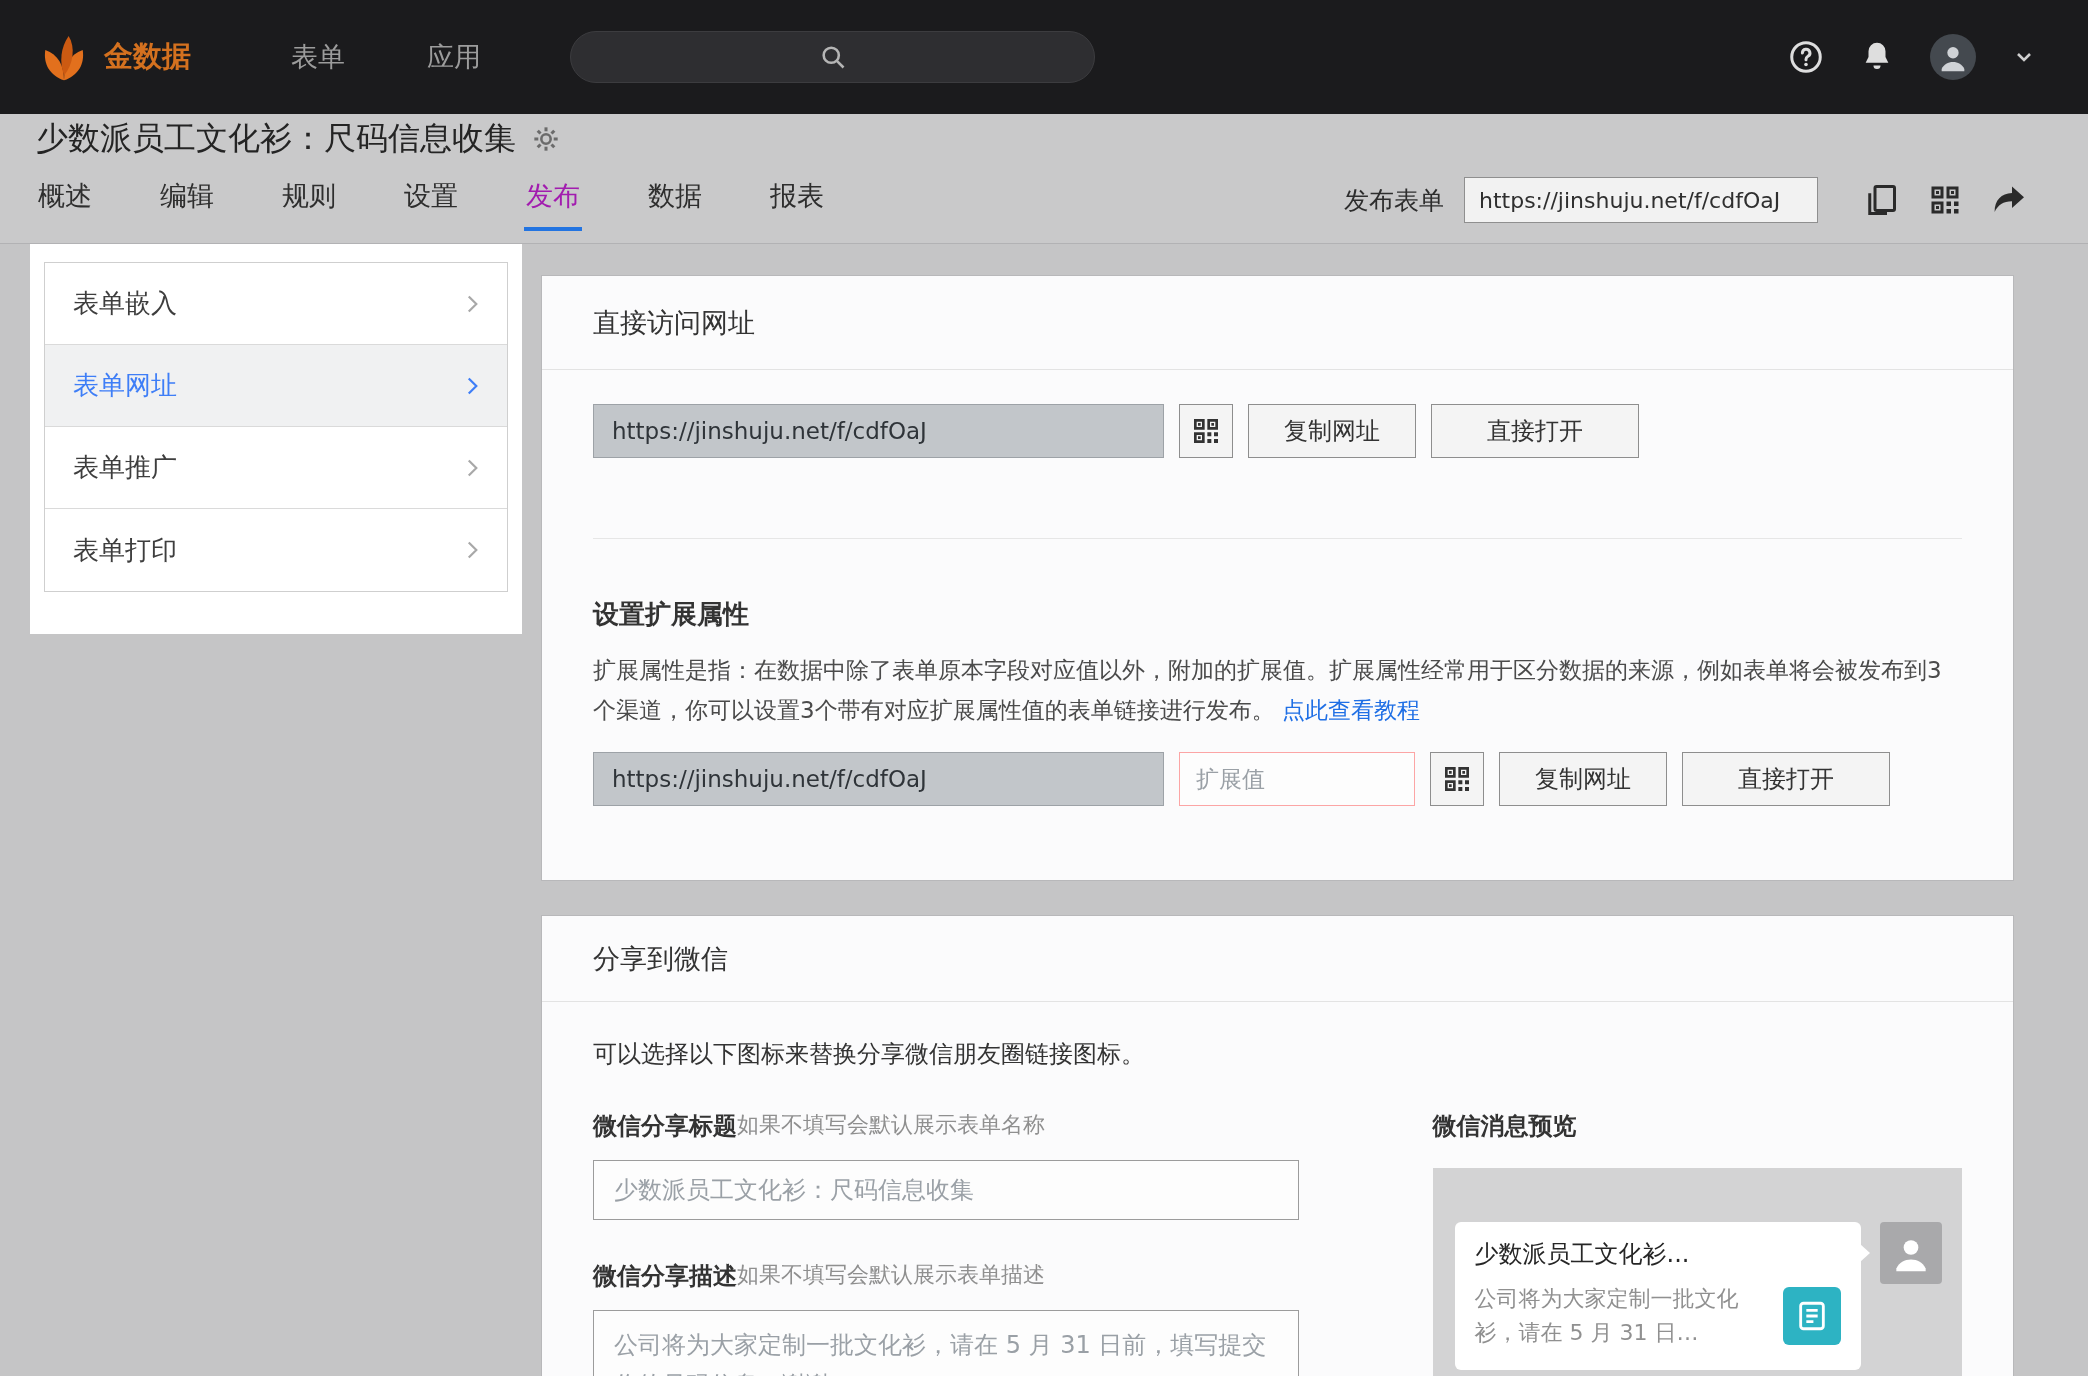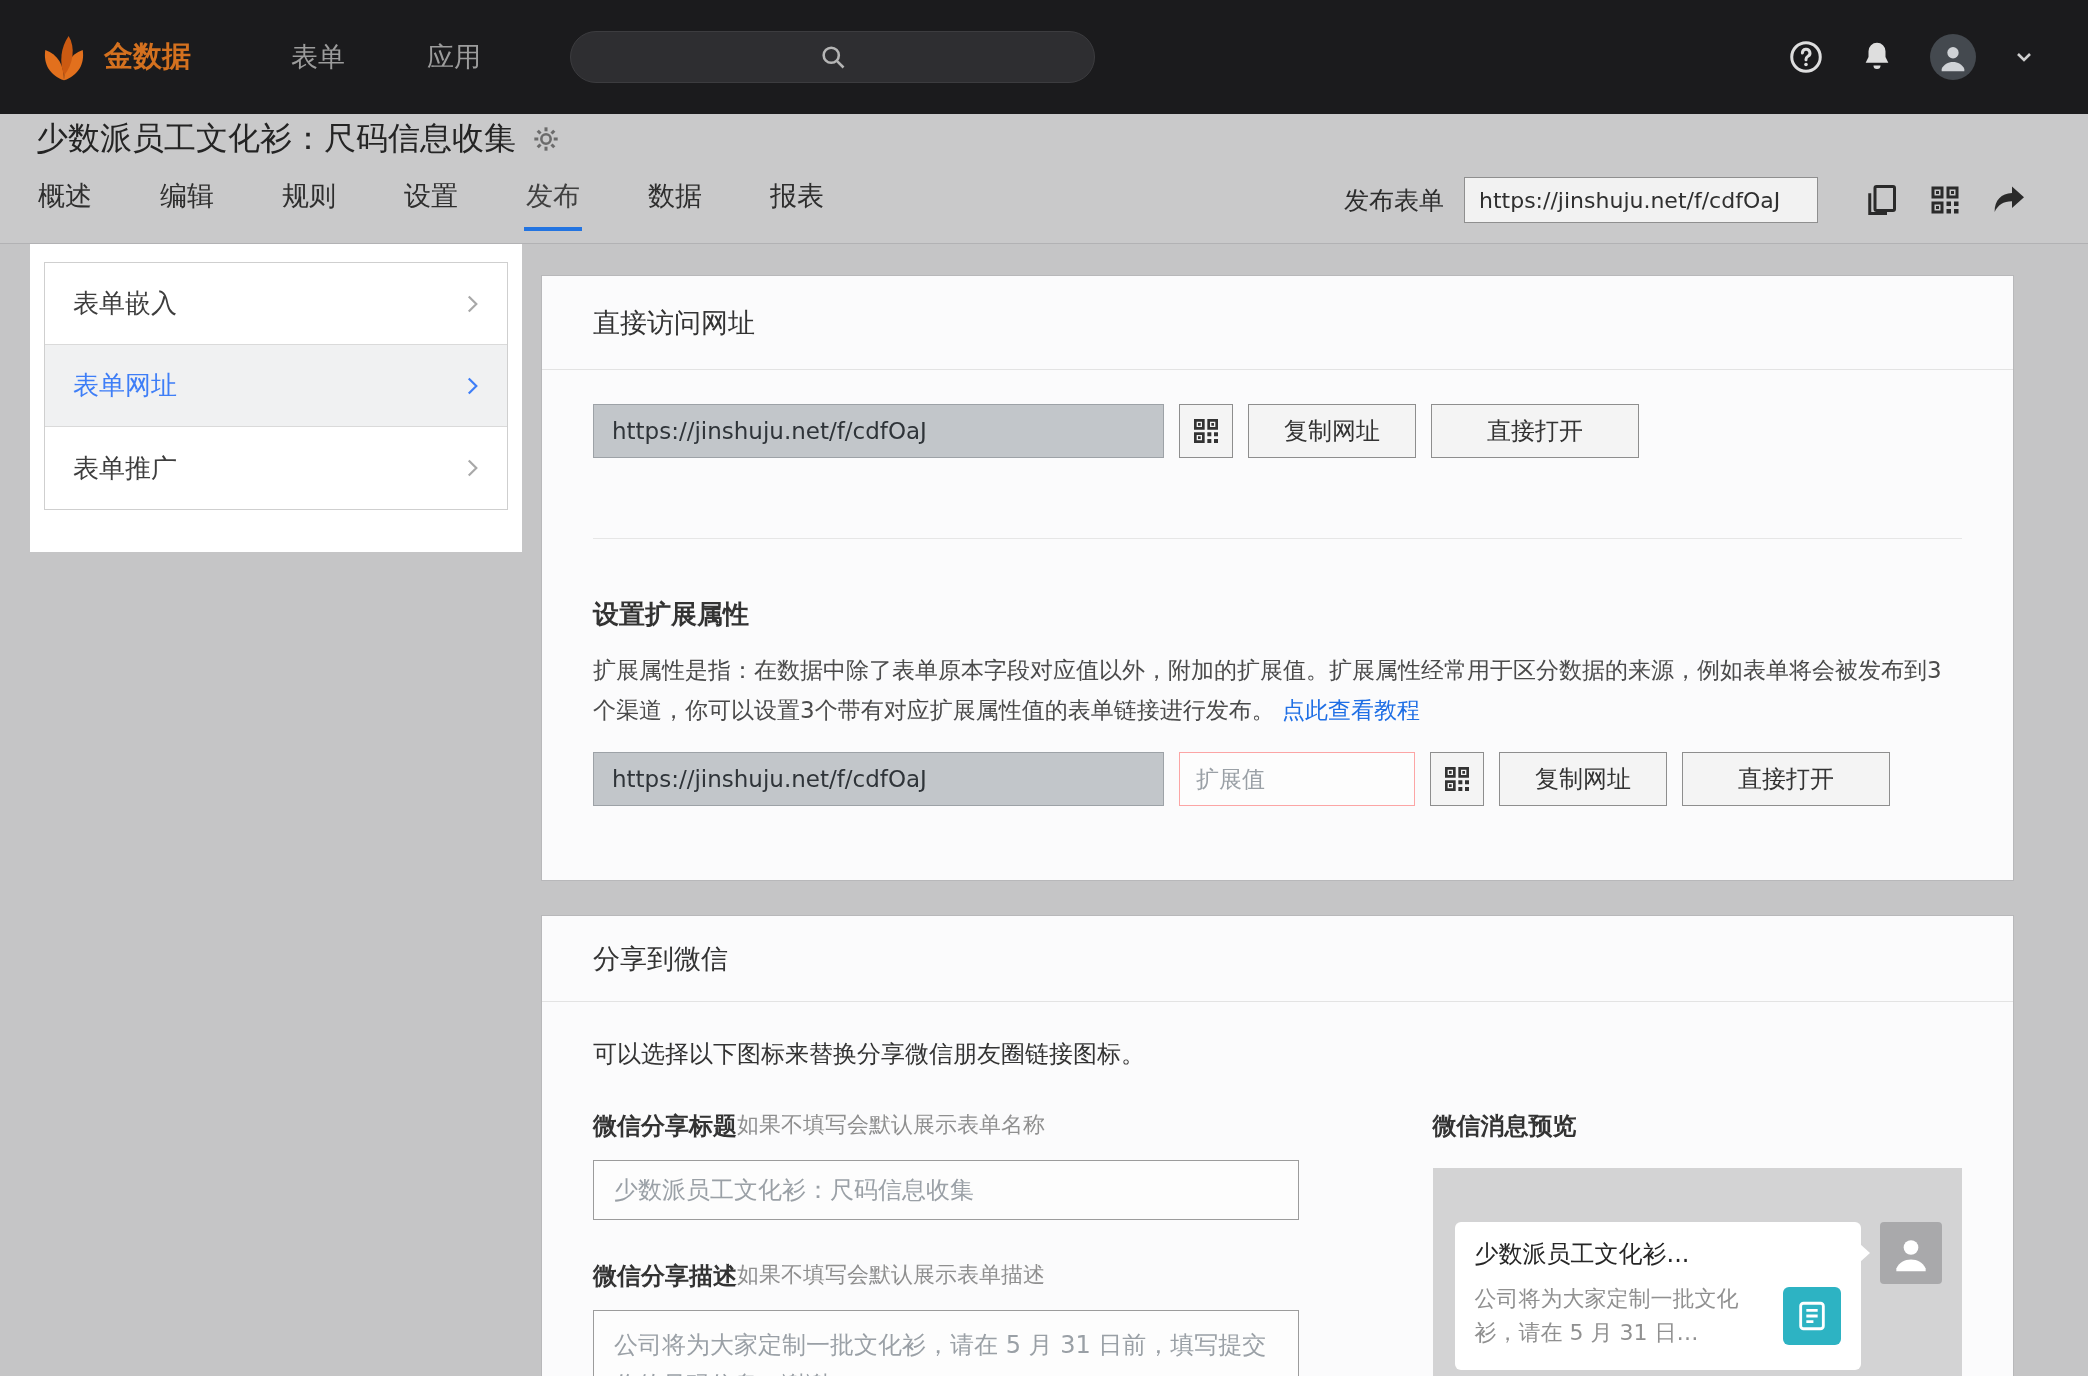--- a/index.html
+++ b/index.html
@@ -21,21 +21,21 @@
     align-items:center;justify-content:center;overflow:hidden;cursor:pointer;}
 
   
   .header{background:#c9c9ca;padding:0 60px 12px 36px;border-bottom:1px solid #b2b2b4;}
   .title-row{display:flex;align-items:center;gap:16px;height:50px;}
   .page-title{font-size:32px;color:#242424;}
   .gear{cursor:pointer;display:flex;align-items:center;}
   .tabs-row{display:flex;align-items:flex-end;margin-top:6px;}
   .tabs{display:flex;gap:64px;}
   .tab{font-size:27px;line-height:1;color:#2e2e2e;padding:12px 2px 18px;border-bottom:4px solid transparent;cursor:pointer;}
-  .tab.active{color:#404040;border-bottom-color:#2374e1;}
+  .tab.active{color:#a21caf;border-bottom-color:#2374e1;}
   .publish{margin-left:auto;display:flex;align-items:center;gap:20px;position:relative;top:-8px;}
   .publish-label{font-size:25px;color:#2e2e2e;}
   .publish-url{width:354px;height:46px;background:#f2f2f2;border:1px solid #8f8f8f;
     font-size:22px;color:#2f2f2f;padding:0 14px;font-family:inherit;}
   .header-icons{display:flex;gap:26px;margin-left:24px;align-items:center;}
   .hicon{width:38px;height:38px;color:#2a2a2a;cursor:pointer;display:flex;align-items:center;justify-content:center;}
 
   
   .content{position:relative;height:1132px;background:#c5c5c6;overflow:hidden;}
 
@@ -237,20 +237,28 @@
         </span>
       </div>
       <div class="menu-item">
         <span>表单推广</span>
         <span class="chev">
           <svg viewBox="0 0 24 24" width="26" height="26" fill="none" stroke="currentColor" stroke-width="2">
               <path d="M9 5l7 7-7 7"></path>
             </svg>
         </span>
       </div>
+      <div class="menu-item">
+        <span>表单打印</span>
+        <span class="chev">
+          <svg viewBox="0 0 24 24" width="26" height="26" fill="none" stroke="currentColor" stroke-width="2">
+              <path d="M9 5l7 7-7 7"></path>
+            </svg>
+        </span>
+      </div>
     </div>
   </div>
 
   <div class="main">
 
     <div class="card">
       <div class="card-header">直接访问网址</div>
       <div class="card-body">
         <div class="url-row">
           <div class="url-display">https://jinshuju.net/f/cdfOaJ</div>

